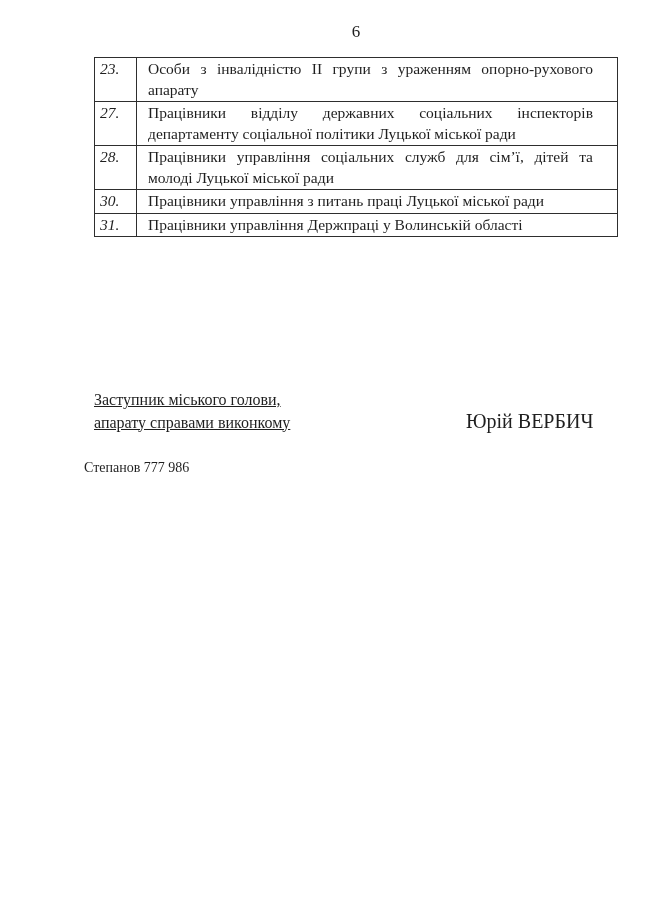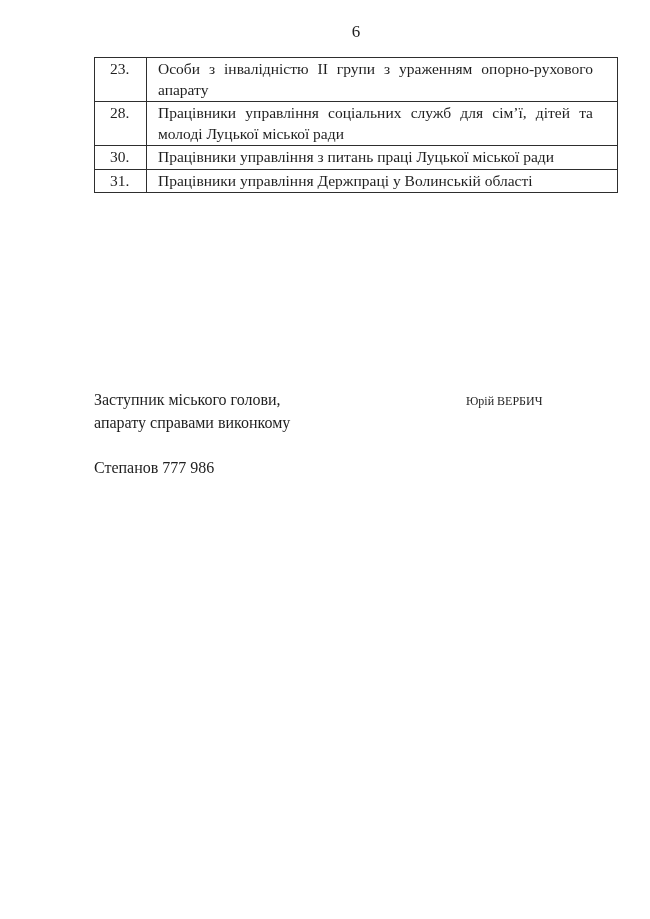--- a/index.html
+++ b/index.html
@@ -35,66 +35,72 @@
     font-size: 15.5px;
   }
   .doc-table td {
     border: 1px solid #2e2e2e;
     vertical-align: top;
     line-height: 20.5px;
     padding: 1px 4px 1px 4px;
   }
   .doc-table td.num-cell {
     width: 34px;
-    padding-left: 15px;
+    padding-left: 5px;
     padding-right: 2px;
     white-space: nowrap;
+    font-style: italic;
   }
   .doc-table td.text-cell {
     padding-left: 11px;
     padding-right: 24px;
     text-align: justify;
   }
   .sig-block-left {
     position: absolute;
     left: 94px;
     top: 389px;
     font-size: 16px;
     line-height: 22.5px;
     white-space: nowrap;
+    text-decoration: underline;
   }
   .sig-name {
     position: absolute;
     left: 466px;
-    top: 390px;
-    font-size: 12px;
+    top: 410px;
+    font-size: 20px;
     line-height: 22px;
     white-space: nowrap;
   }
   .footer-contact {
     position: absolute;
-    left: 94px;
+    left: 84px;
     top: 459px;
-    font-size: 16px;
+    font-size: 14px;
     line-height: 18px;
     white-space: nowrap;
   }
 </style>
 </head>
 <body>
 
 <div class="page">
 
   <div class="page-number">6</div>
 
   <table class="doc-table">
     <tbody>
       <tr>
         <td class="num-cell">23.</td>
         <td class="text-cell">Особи з інвалідністю ІІ групи з ураженням опорно-рухового апарату</td>
+      </tr>
+      <tr>
+        <td class="num-cell">27.</td>
+        <td class="text-cell">Працівники відділу державних соціальних інспекторів департаменту соціальної політики Луцької міської ради</td>
       </tr>
       <tr>
         <td class="num-cell">28.</td>
         <td class="text-cell">Працівники управління соціальних служб для сім’ї, дітей та молоді Луцької міської ради</td>
       </tr>
       <tr>
         <td class="num-cell">30.</td>
         <td class="text-cell">Працівники управління з питань праці Луцької міської ради</td>
       </tr>
       <tr>

